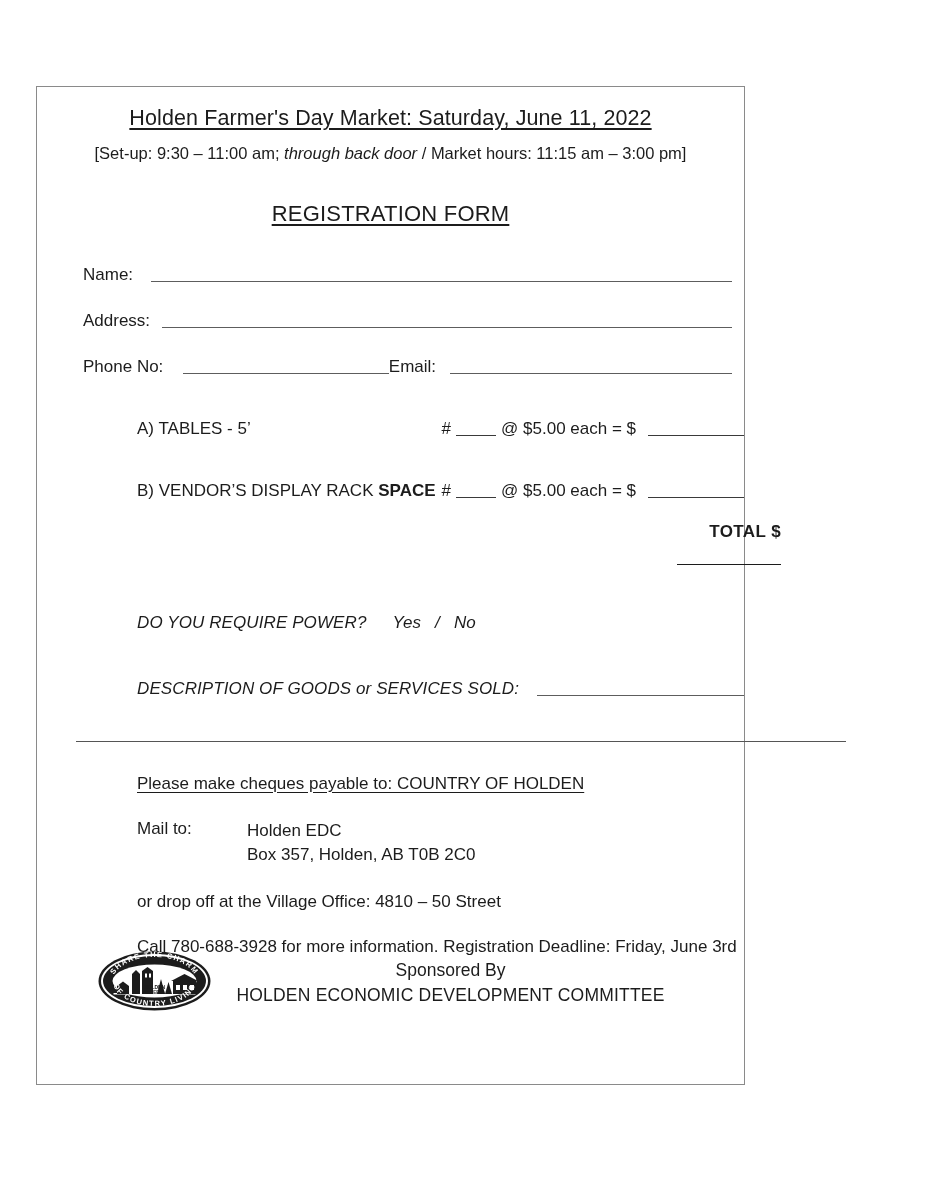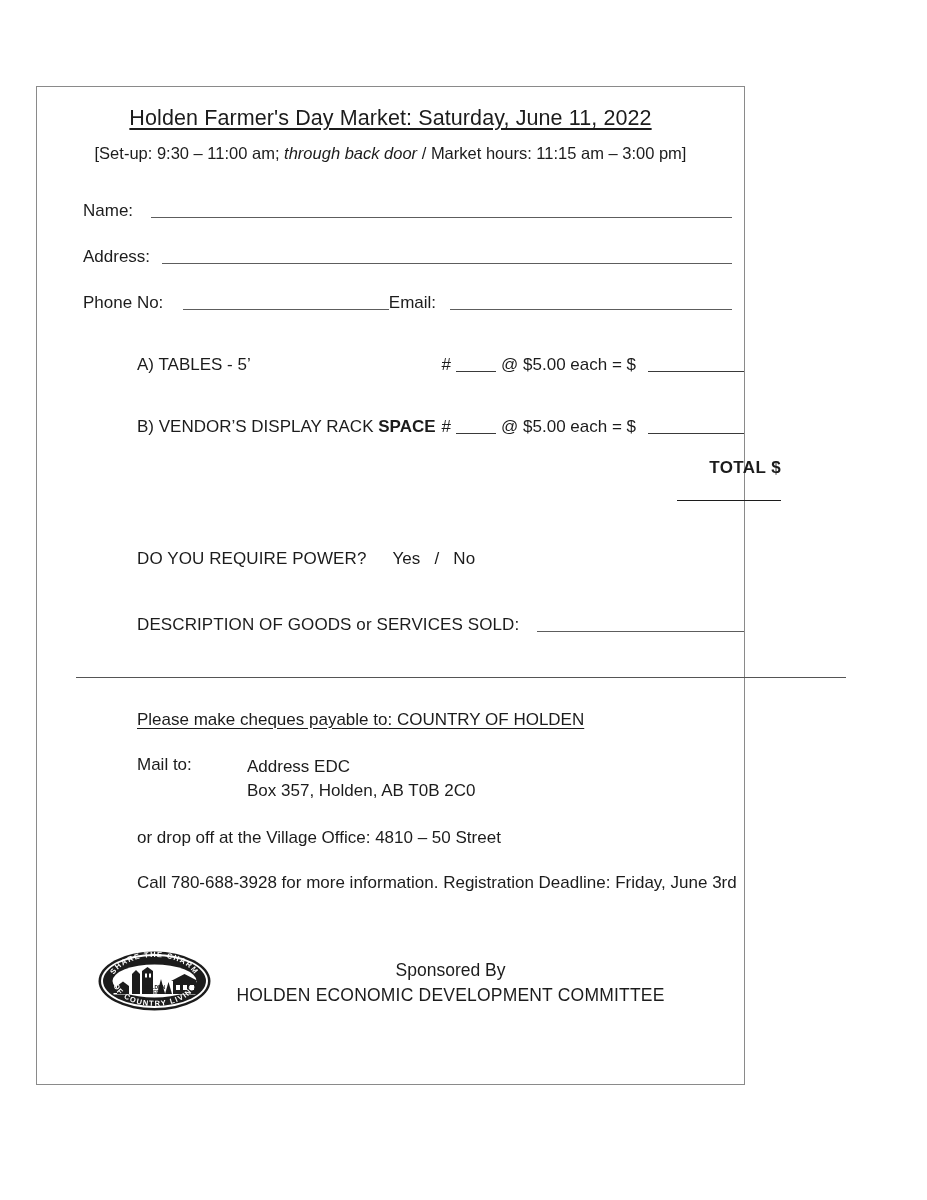--- a/index.html
+++ b/index.html
@@ -148,20 +148,21 @@
     font-weight: bold;
     letter-spacing: 0.4px;
   }
   .total-space { display: inline-block; width: 104px; }
 
   
   .question-block {
     padding-left: 100px;
     margin-top: 48px;
     font-size: 17px;
+    font-style: italic;
   }
   .power-row { white-space: nowrap; letter-spacing: 0.1px; }
   .power-opts { margin-left: 26px; }
   .power-sep { margin: 0 14px; }
 
   .desc-row {
     display: flex;
     align-items: baseline;
     margin-top: 46px;
     font-size: 17px;
@@ -234,20 +235,21 @@
 <body>
 
 <div class="page-frame">
   <div class="sheet">
 
     <div class="title-block">
       <div class="doc-title">Holden Farmer's Day Market: Saturday, June 11, 2022</div>
       <div class="doc-hours"><span>[Set-up: 9:30 – 11:00 am; </span><i>through back door</i><span> / Market hours: 11:15 am – 3:00 pm]</span></div>
     </div>
 
+    <div class="form-title">REGISTRATION FORM</div>
 
     <div class="fields">
 
       <div class="field-row">
         <span class="field-label">Name:</span>
         <span class="rule rule-name"></span>
       </div>
 
       <div class="field-row">
         <span class="field-label">Address:</span>
@@ -294,21 +296,21 @@
 
     <div class="divider"></div>
 
     <div class="pay-block">
 
       <div class="pay-heading">Please make cheques payable to: COUNTRY OF HOLDEN</div>
 
       <div class="mail-row">
         <span class="mail-to-label">Mail to:</span>
         <span>
-          <span class="mail-address-line">Address EDC</span><br>
+          <span class="mail-address-line">Holden EDC</span><br>
           <span class="mail-address-line">Box 357, Holden, AB  T0B 2C0</span>
         </span>
       </div>
 
       <div class="pay-line">or drop off at the Village Office: 4810 – 50 Street</div>
       <div class="pay-line">Call 780-688-3928 for more information. Registration Deadline: Friday, June 3rd</div>
 
     </div>
 
     <div class="footer">

